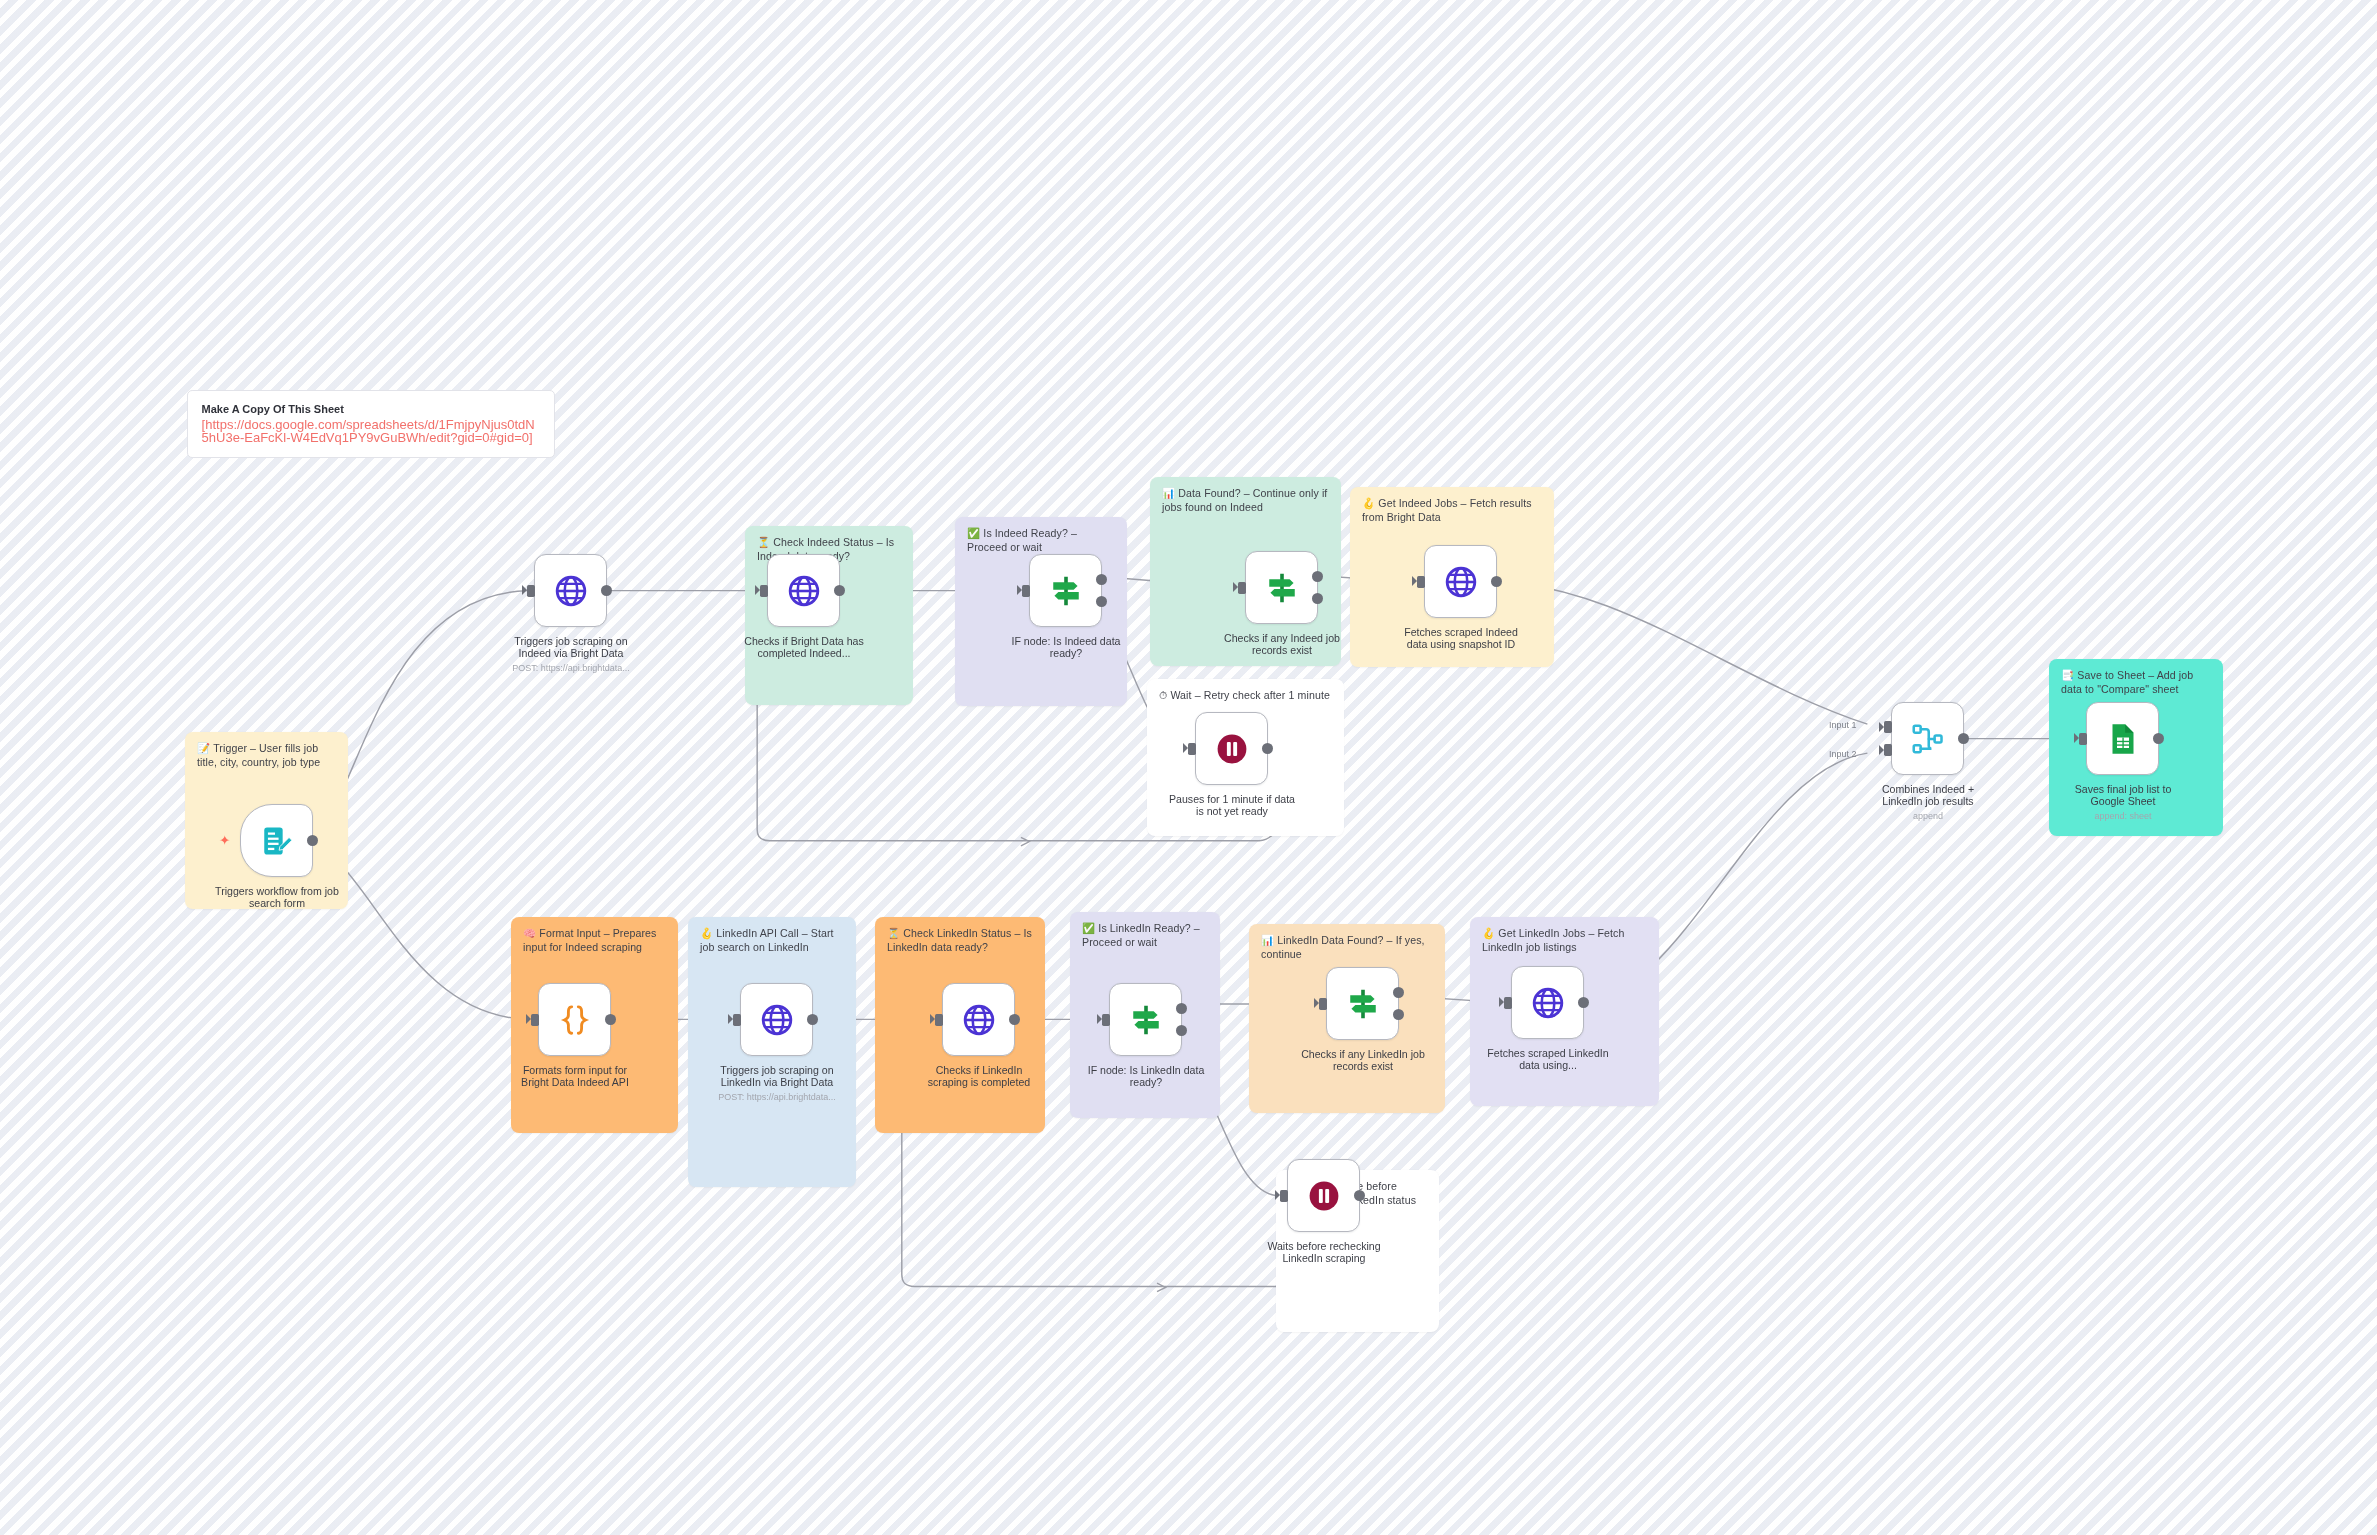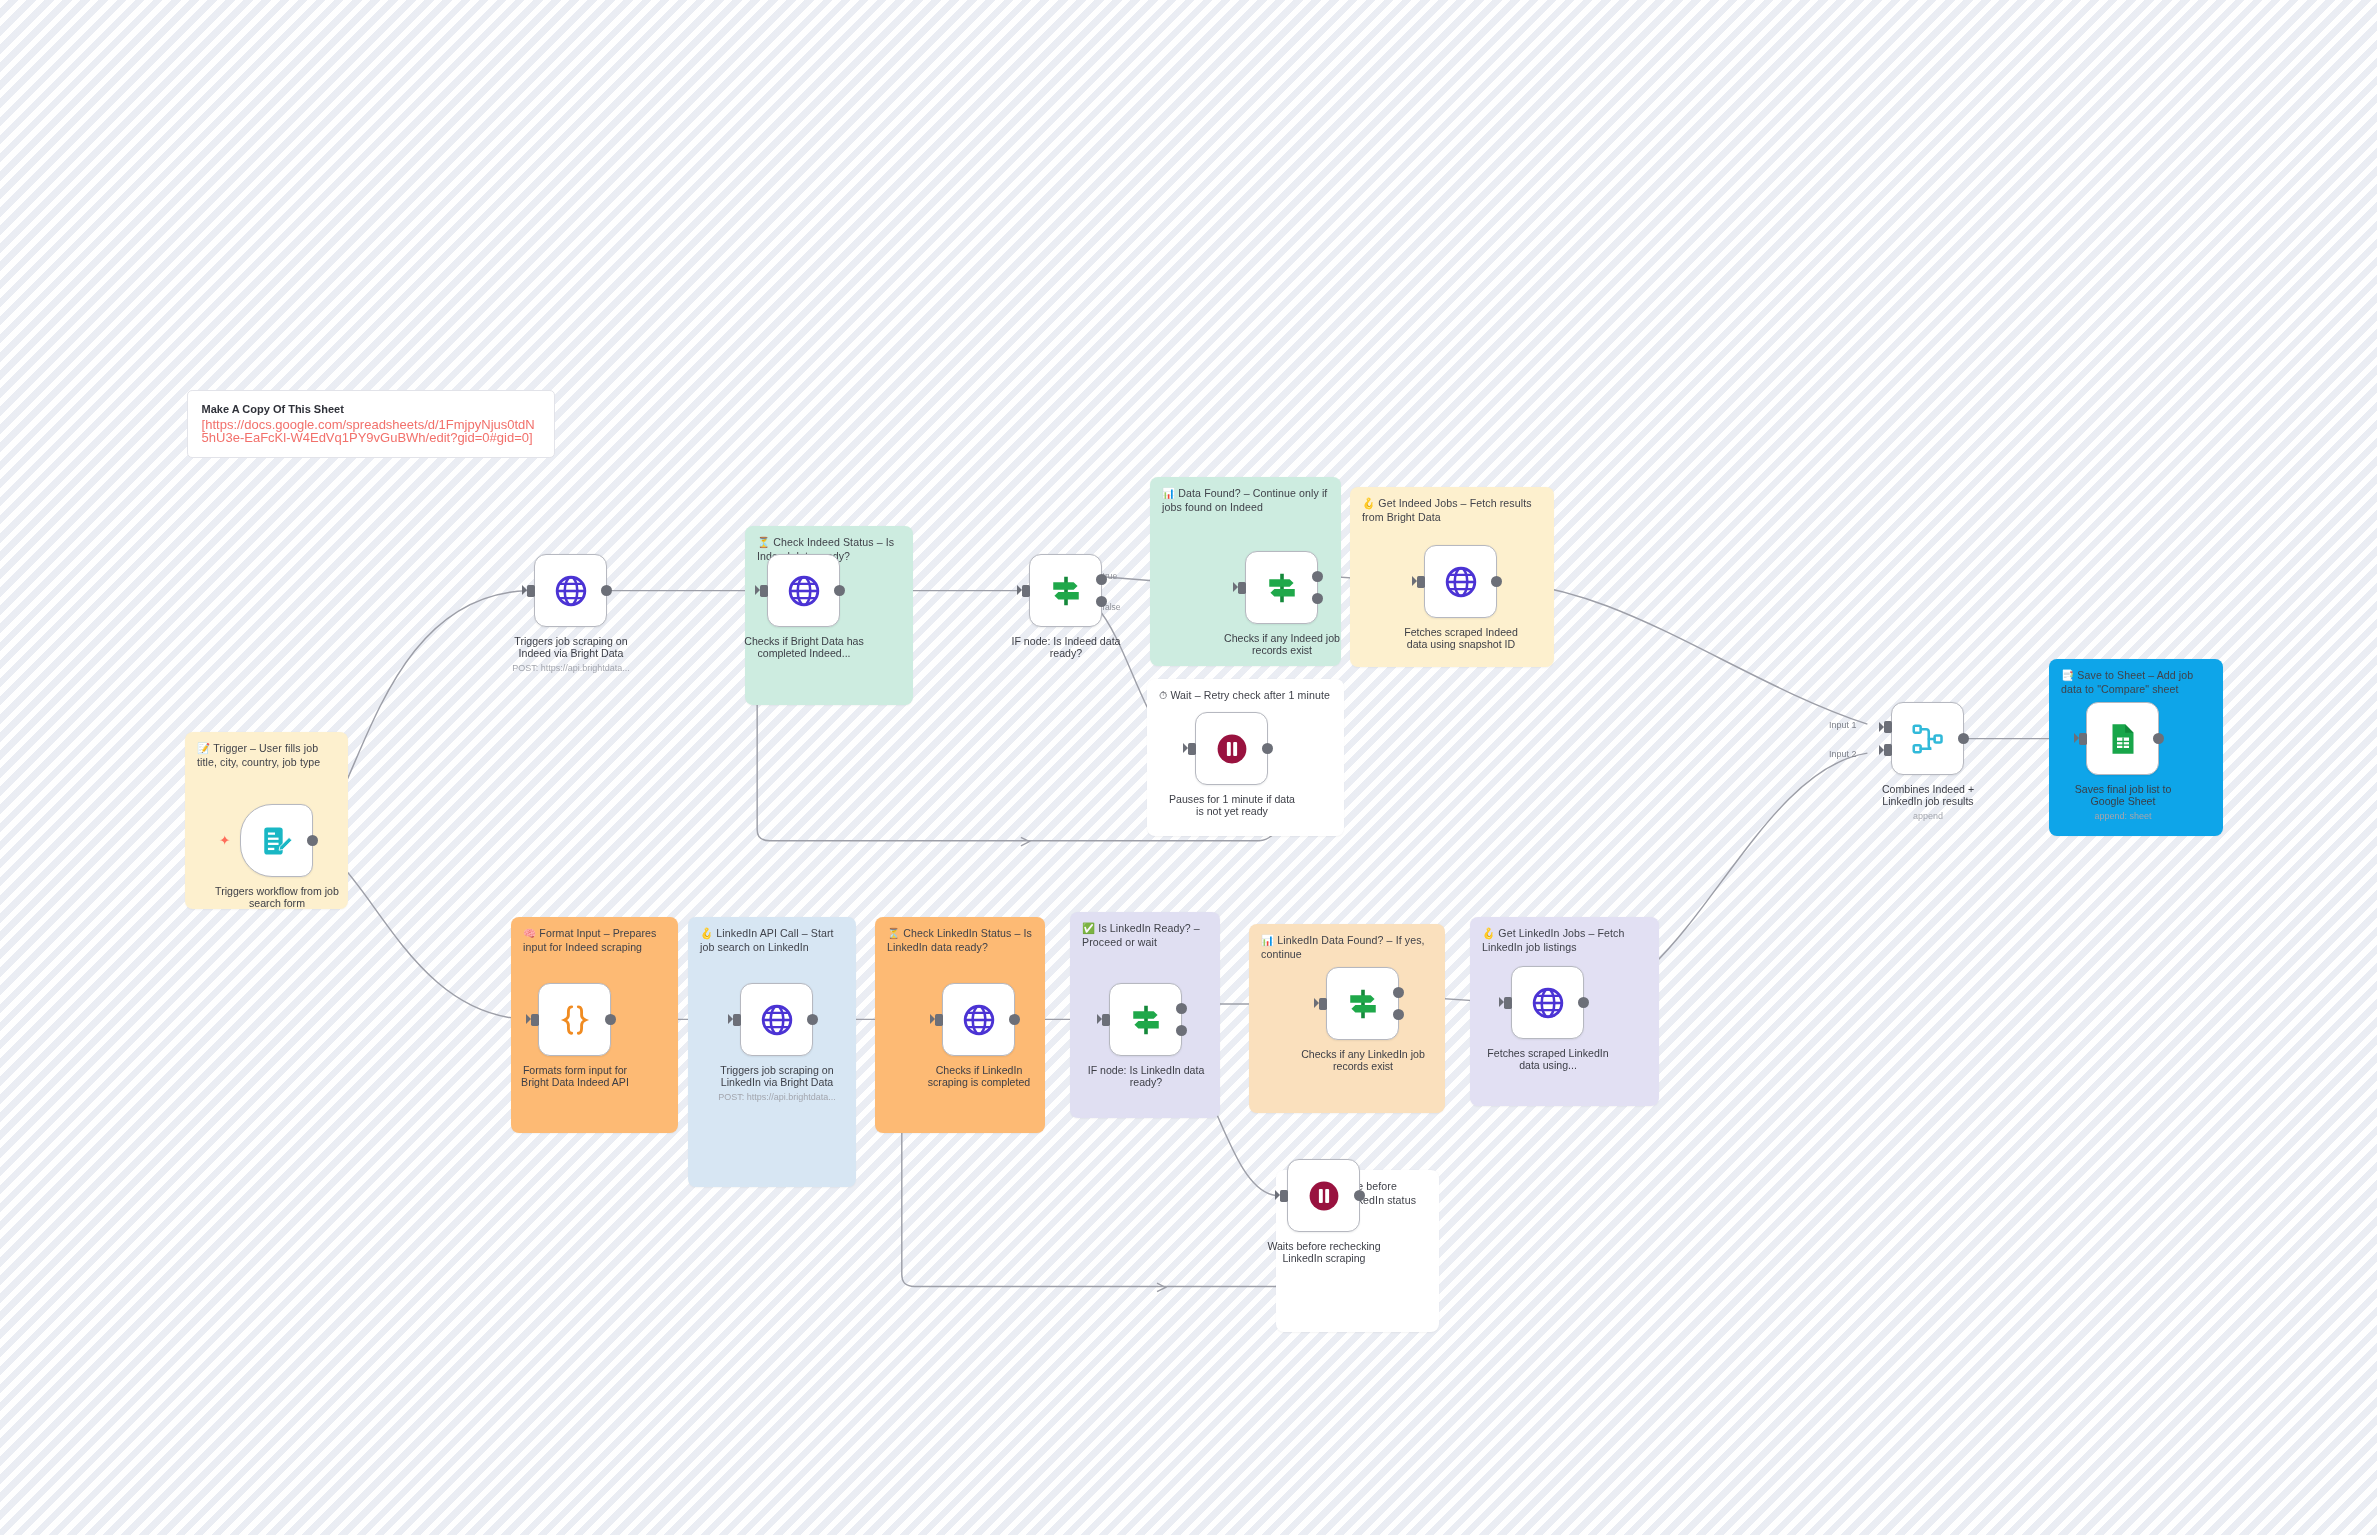--- a/index.html
+++ b/index.html
@@ -34,21 +34,21 @@
   }
 
   .z-yellow { background:#fdf0ce; }
   .z-orange { background:#fae0bd; }
   .z-green  { background:#cdece0; }
   .z-purple { background:#e0dff2; }
   .z-pink   { background:#fdba74; }
   .z-blue   { background:#d7e6f3; }
   .z-lavender { background:#e2e0f3; }
   .z-white  { background:#ffffff; }
-  .z-mint   { background:#0ea5e9; }
+  .z-mint   { background:#5eead4; }
   .z-rose   { background:#fbd1d7; }
 
   
   svg.edges { position:absolute; left:0; top:0; width:2377px; height:1536px; pointer-events:none; }
   .edge { fill:none; stroke:#9d9fa8; stroke-width:1.7px; }
   .edge-lbl { font-size:10px; fill:#8d9098; font-family:"Liberation Sans", sans-serif; }
   .port-lbl { font-size:10.5px; fill:#7e818a; font-family:"Liberation Sans", sans-serif; }
 
   
   .node { position:absolute; width:73px; }
@@ -182,20 +182,23 @@
 
   <div class="zone z-yellow" style="left:185px; top:732px; width:163px; height:177px;">
     <div class="zone-title">📝 Trigger – User fills job title, city, country, job type</div>
   </div>
 
 
   <div class="zone z-green" style="left:745px; top:526px; width:168px; height:179px;">
     <div class="zone-title">⏳ Check Indeed Status – Is Indeed data ready?</div>
   </div>
 
+  <div class="zone z-purple" style="left:955px; top:517px; width:172px; height:189px;">
+    <div class="zone-title">✅ Is Indeed Ready? – Proceed or wait</div>
+  </div>
 
   <div class="zone z-green" style="left:1150px; top:477px; width:191px; height:189px;">
     <div class="zone-title">📊 Data Found? – Continue only if jobs found on Indeed</div>
   </div>
 
   <div class="zone z-yellow" style="left:1350px; top:487px; width:204px; height:180px;">
     <div class="zone-title">🪝 Get Indeed Jobs – Fetch results from Bright Data</div>
   </div>
 
   <div class="zone z-white" style="left:1147px; top:679px; width:197px; height:157px;">

